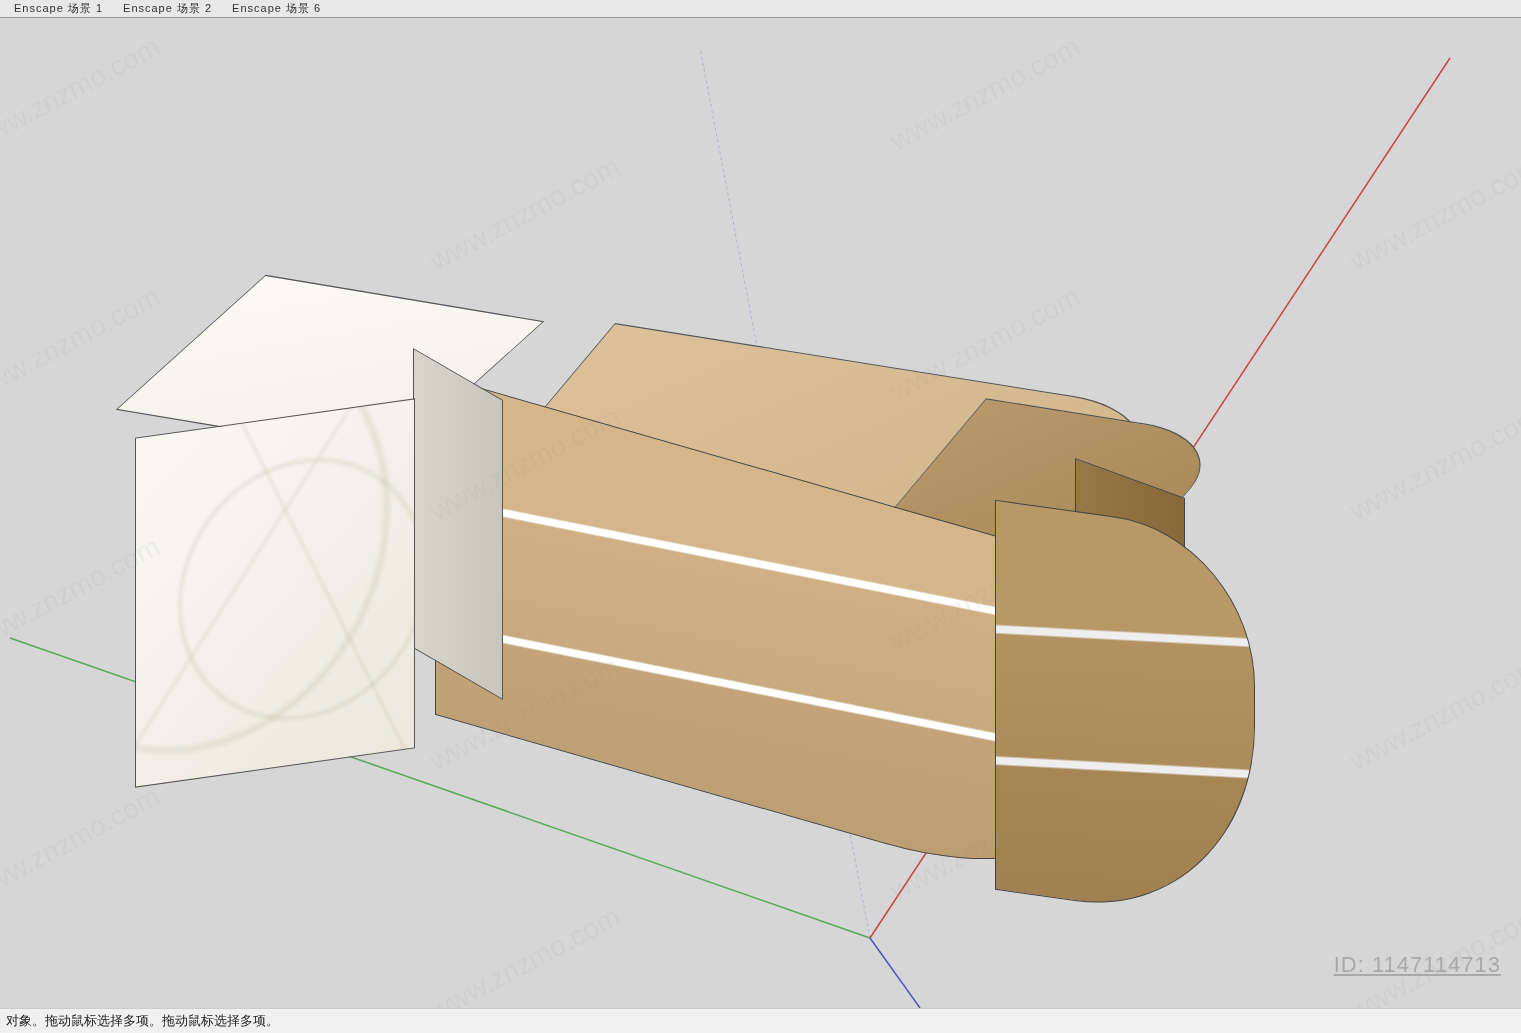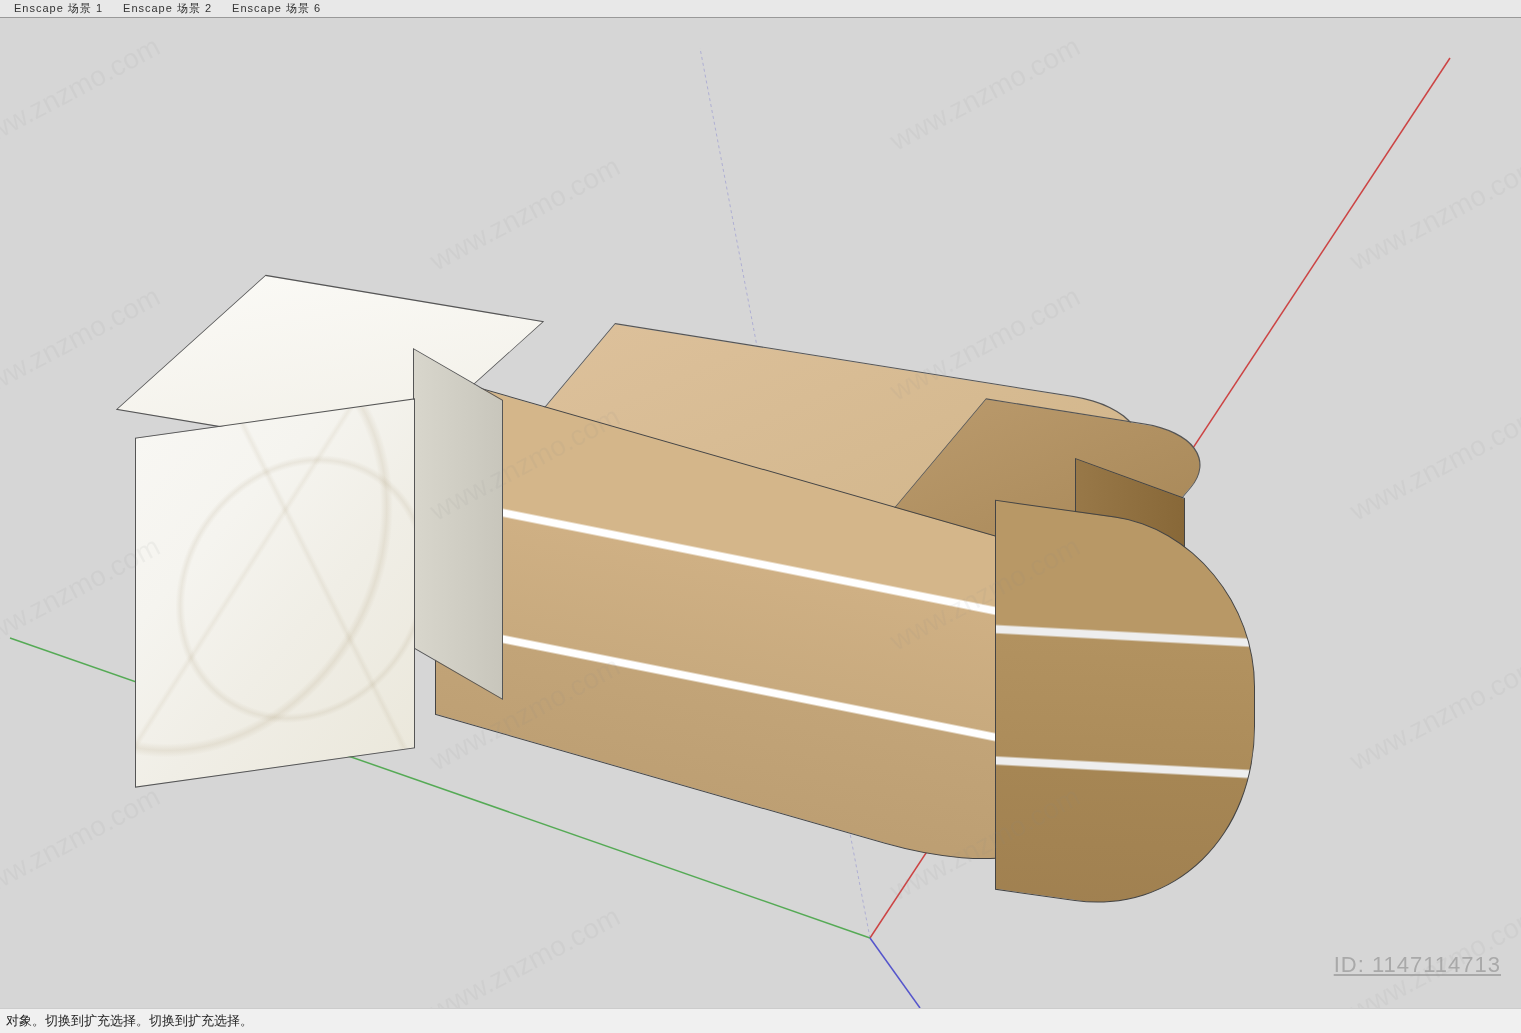--- a/index.html
+++ b/index.html
@@ -309,14 +309,14 @@
     <span class="watermark-text" style="top: 930px; left: 420px;">www.znzmo.com</span>
     <span class="watermark-text" style="top: 930px; left: 1340px;">www.znzmo.com</span>
   </div>
 
   <div class="brand-watermark">
     <div class="brand-id">ID: 1147114713</div>
   </div>
 </div>
 
 <div class="status-bar">
-  <span class="status-text">对象。切换到扩充选择。切换到扩充选择。</span>
+  <span class="status-text">对象。拖动鼠标选择多项。拖动鼠标选择多项。</span>
 </div>
 
 </body></html>

